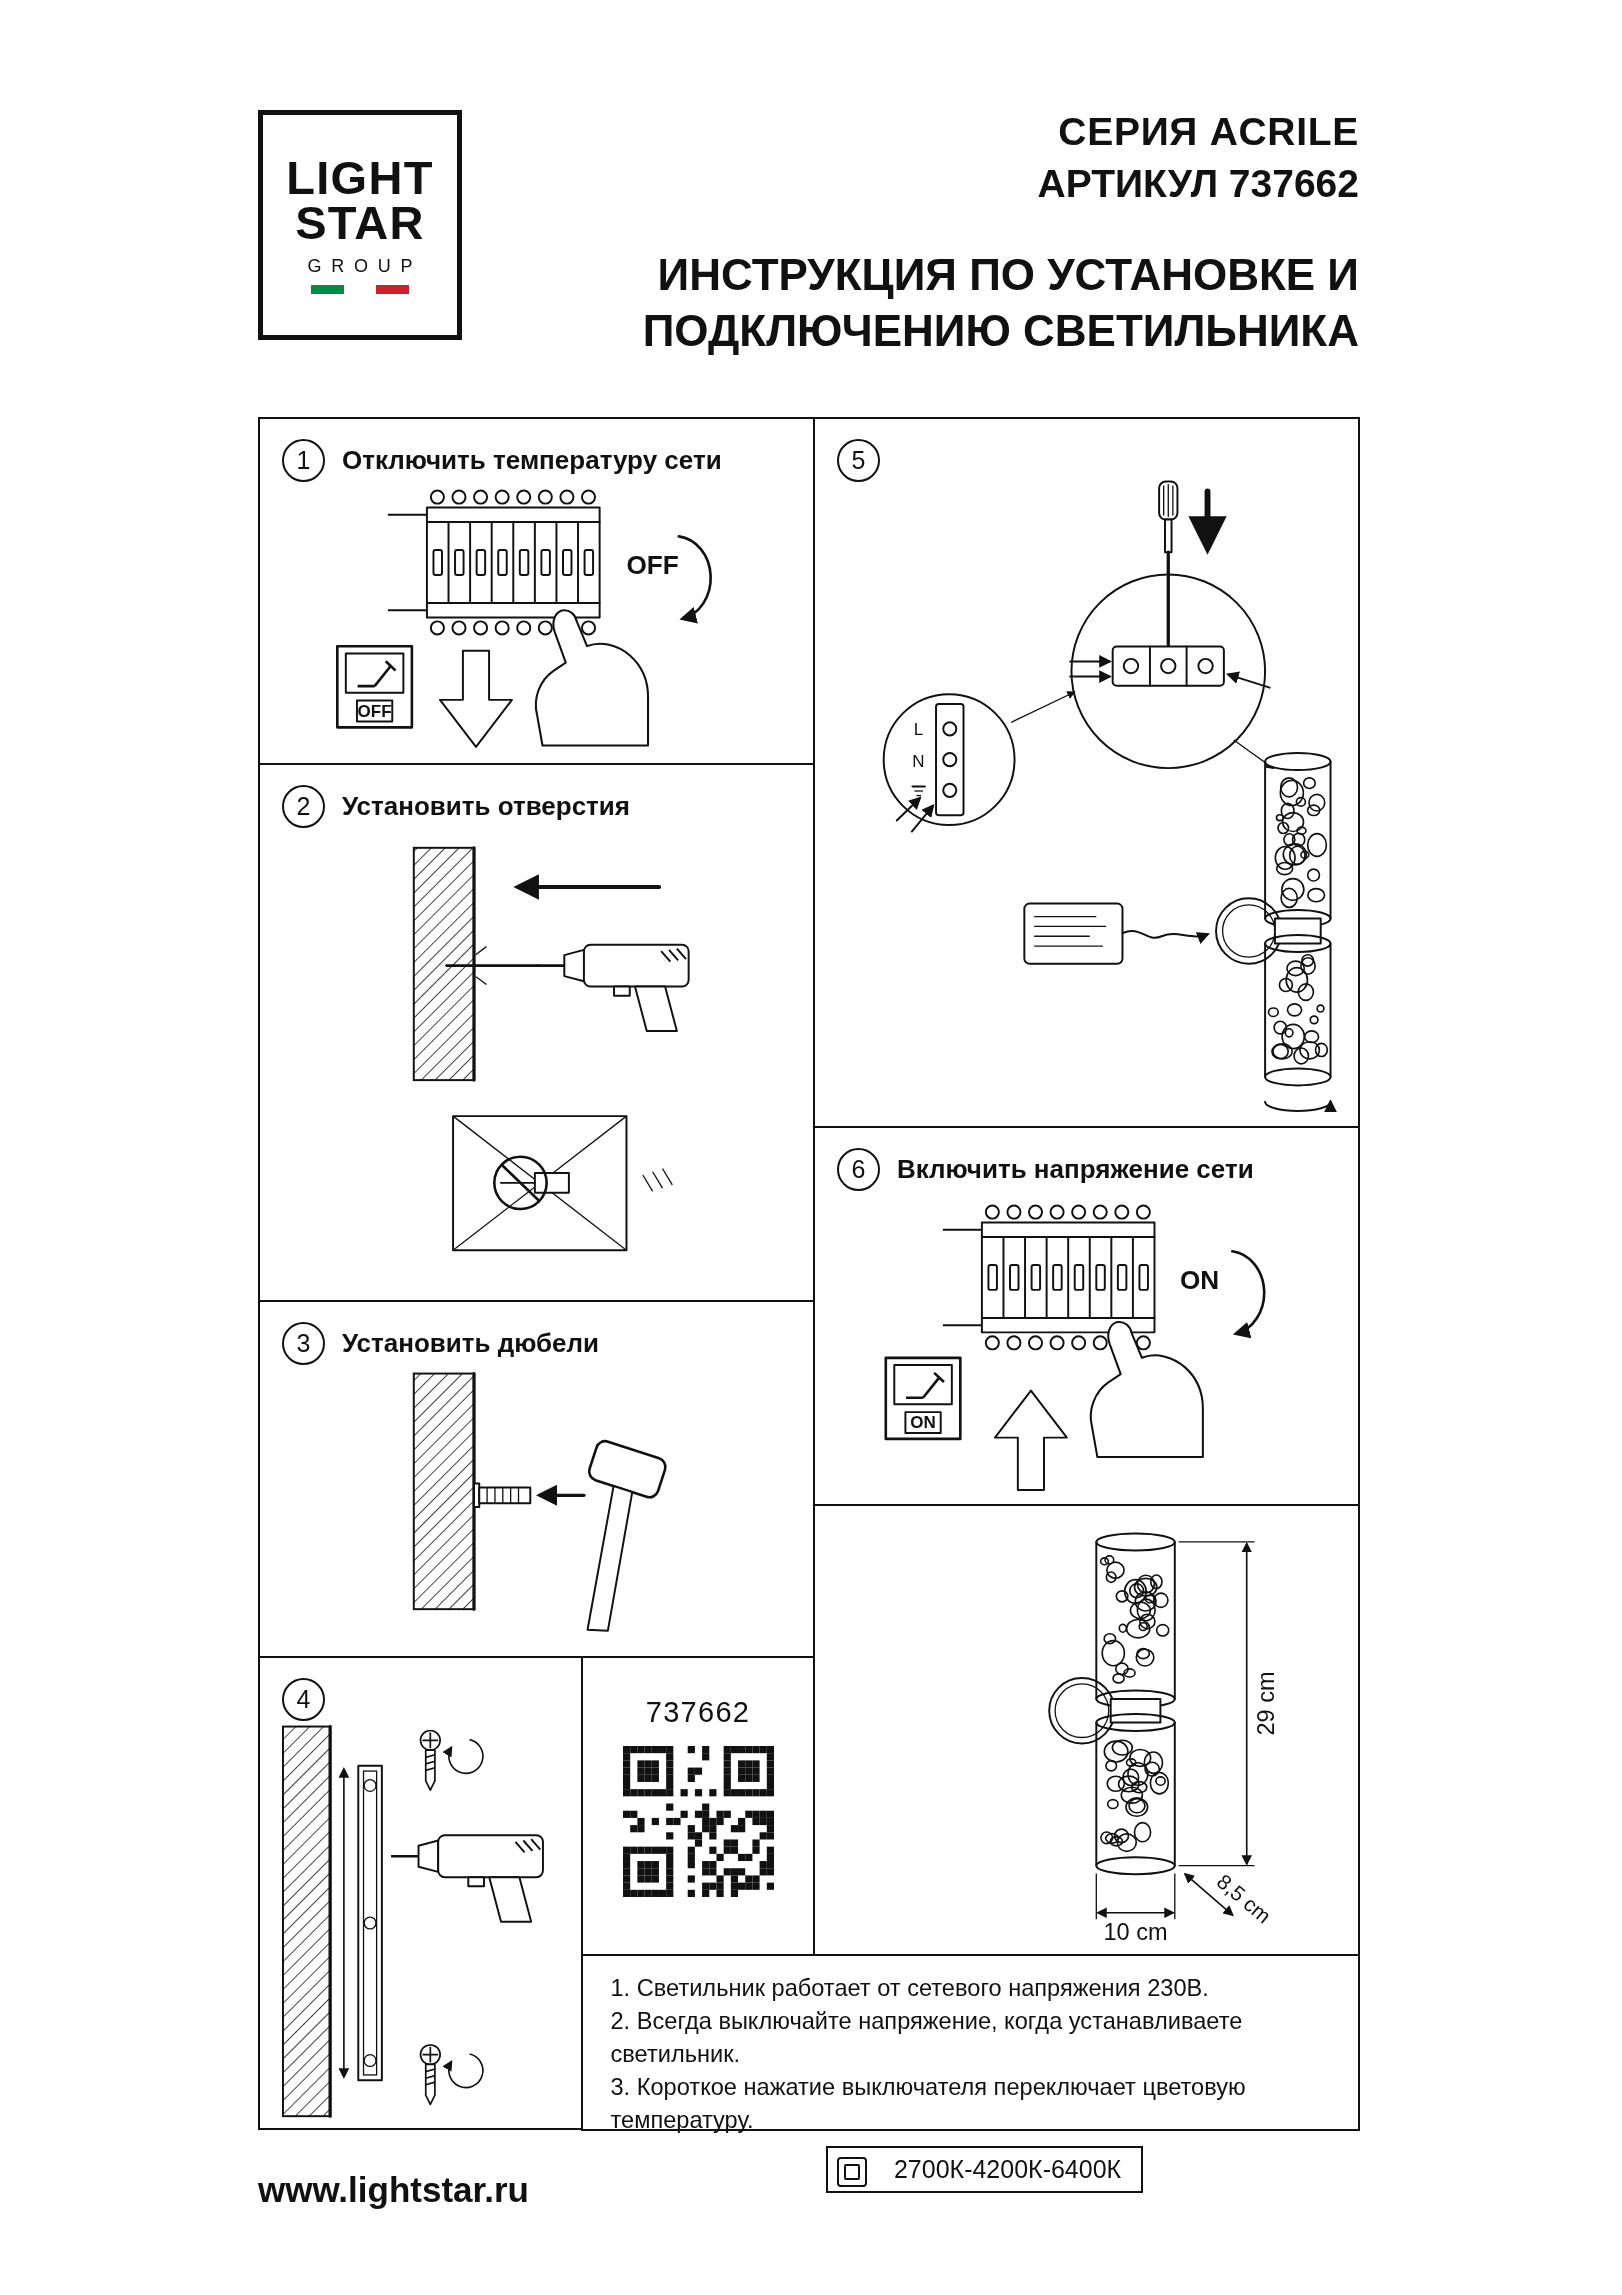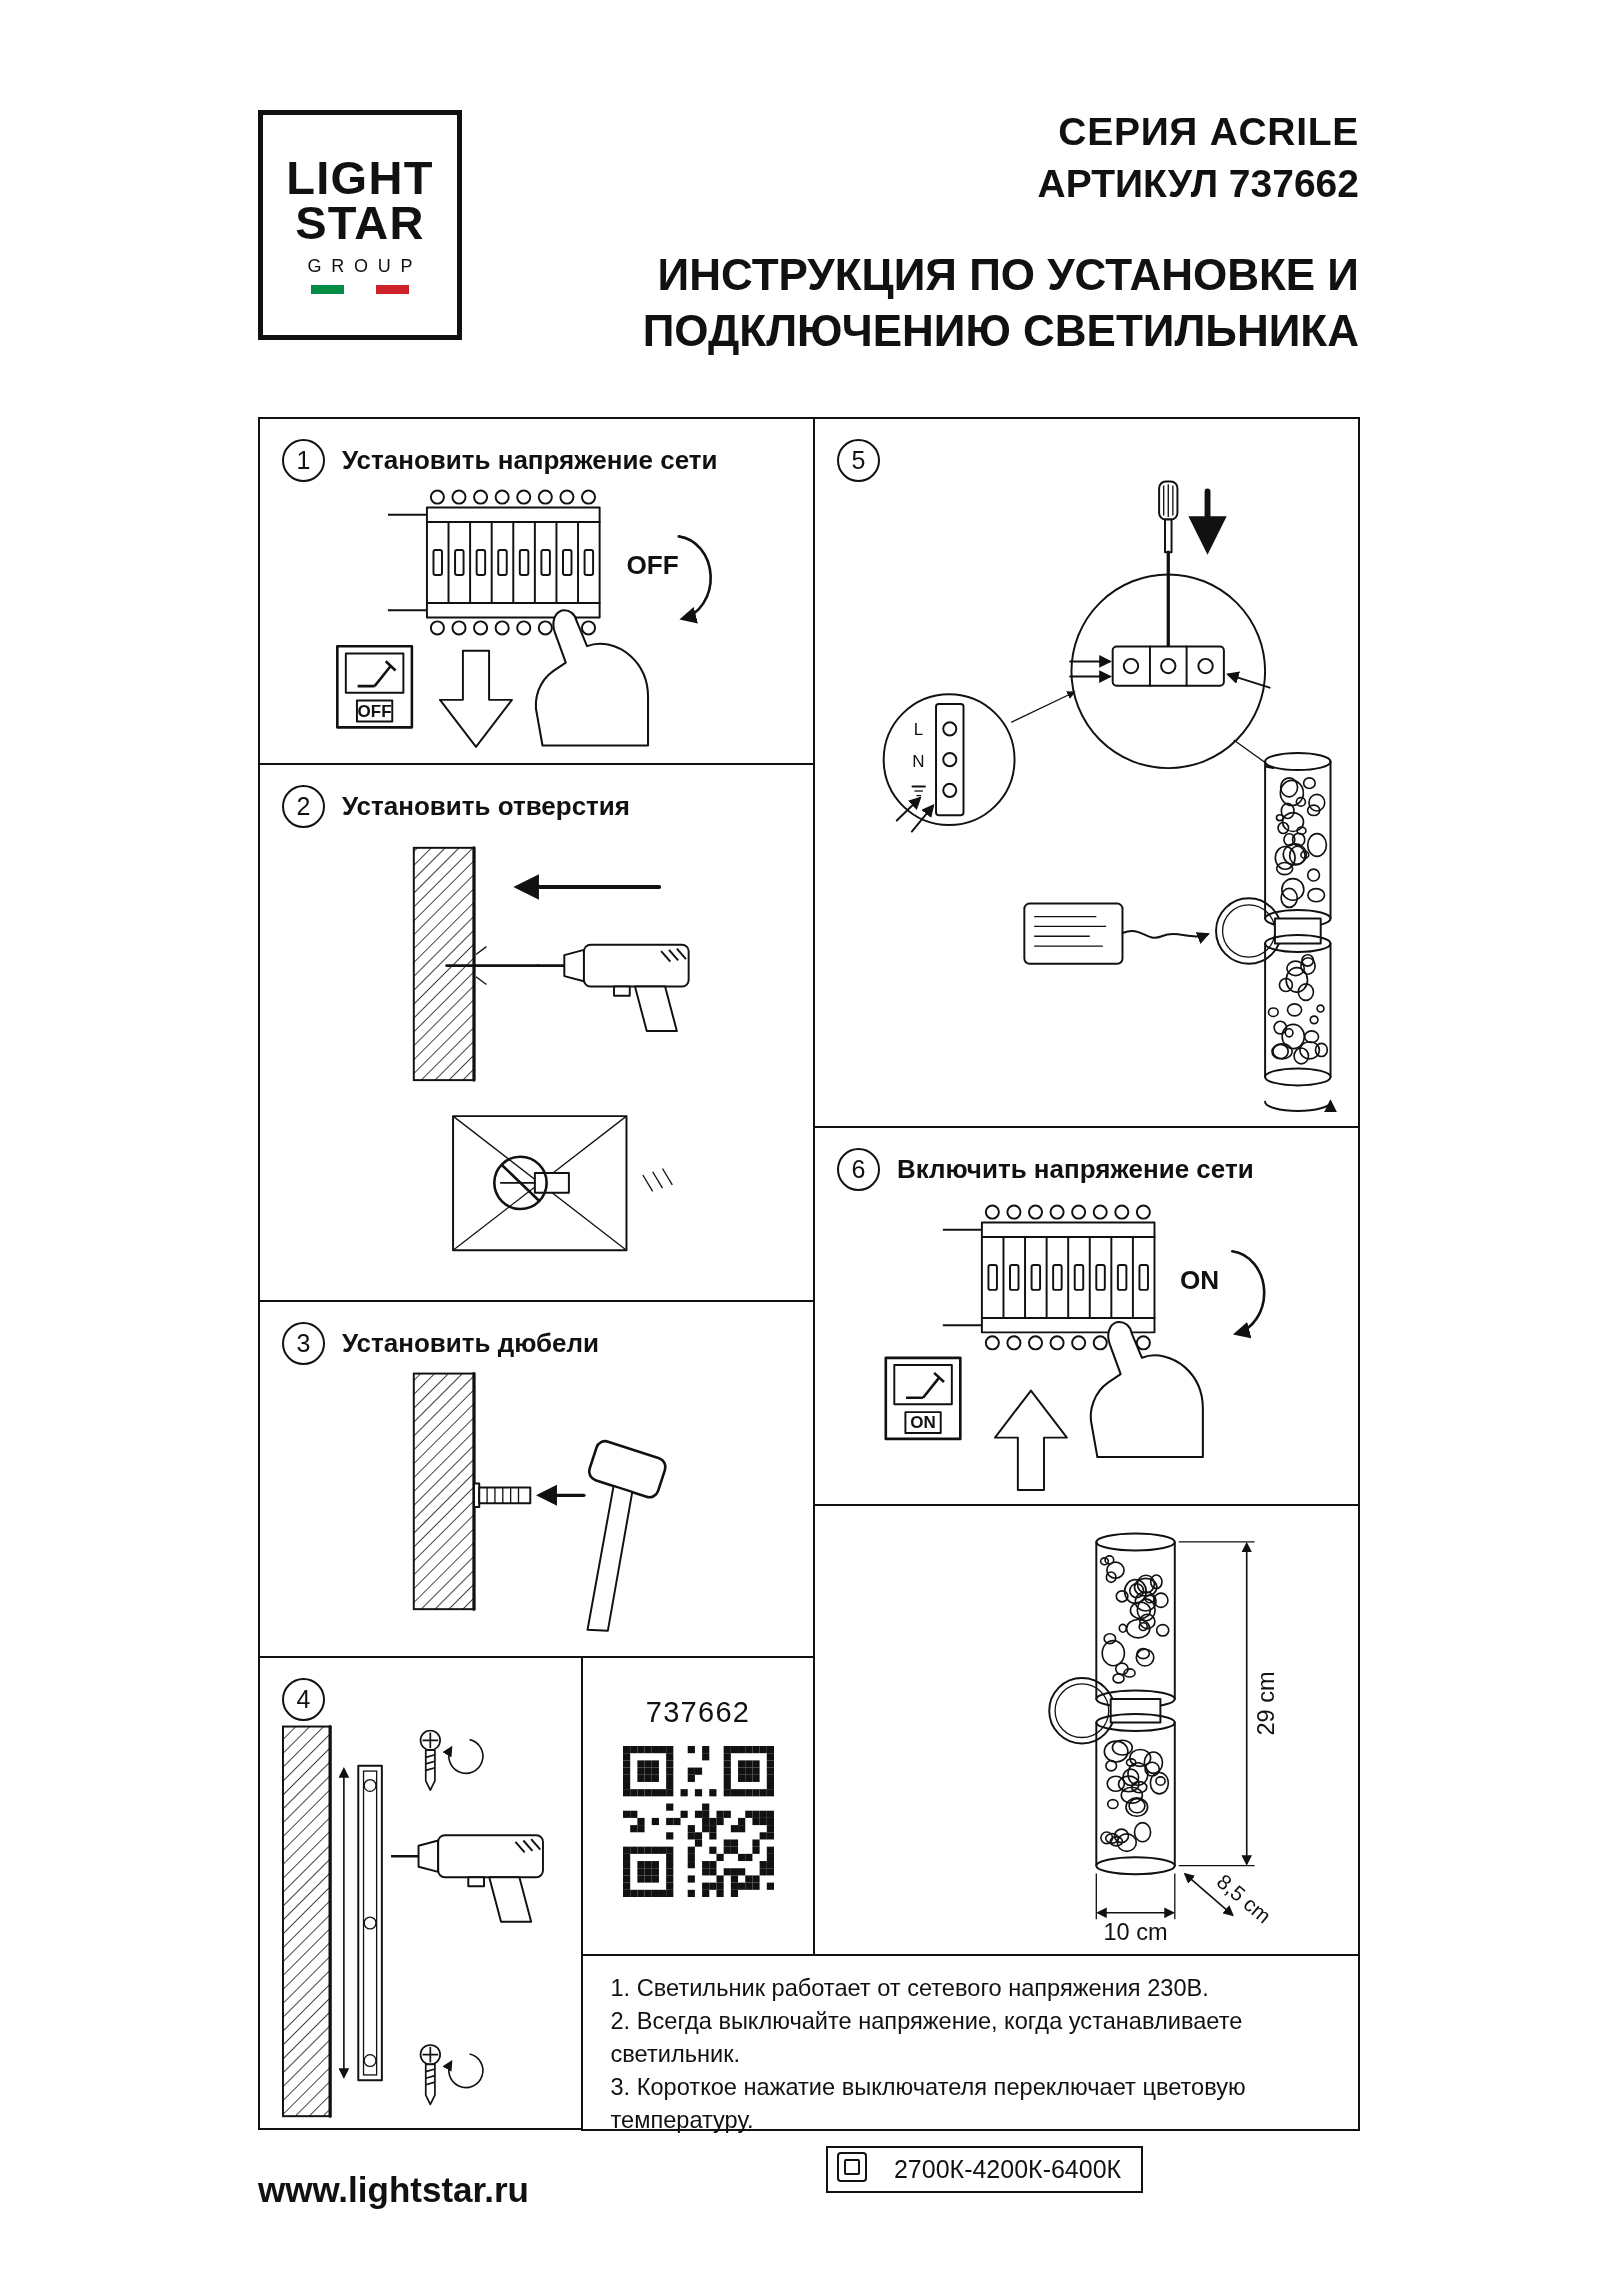--- a/index.html
+++ b/index.html
@@ -25,21 +25,21 @@
 .flag{display:flex;margin-top:7.9px;height:9.2px;width:98px}
 .flag span{flex:1}
 .fl-g{background:#008C45}.fl-w{background:#fff}.fl-r{background:#CD212A}
 .header-right{position:absolute;right:264px;top:110px;text-align:right}
 .hr-series{font-size:39px;font-weight:bold;letter-spacing:0.7px}
 .hr-article{font-size:39px;font-weight:bold;margin-top:7.9px}
 .hr-title{font-size:44px;font-weight:bold;line-height:1.28;margin-top:41px}
 .qr-label{margin-top:38px;text-align:center;font-size:29px;letter-spacing:1.3px}
 svg.qr{display:block;margin:17px auto 0;width:151px;height:151px;fill:#111}
 .notes{padding:15.7px 0 0 27.5px;font-size:23.6px;line-height:1.4}
-.ct-box{display:flex;align-items:flex-start;gap:27px;border:2px solid #111;width:fit-content;margin:9.2px auto 0;padding:3.9px 19.6px 3.9px 9.2px;font-size:25px}
+.ct-box{display:flex;align-items:flex-end;gap:27px;border:2px solid #111;width:fit-content;margin:9.2px auto 0;padding:3.9px 19.6px 3.9px 9.2px;font-size:25px}
 .ct-icon{width:30px;height:30px;border:2px solid #111;border-radius:3.9px;display:flex;align-items:center;justify-content:center;flex:0 0 auto}
 .ct-icon-in{width:15.7px;height:15.7px;border:2px solid #111;border-radius:2px}
 .footer{position:absolute;left:258px;width:1102px;top:2170px;font-size:35px;font-weight:bold}
 </style>
 </head>
 <body>
 
 <div class="page">
 
   <svg width="0" height="0" style="position:absolute" aria-hidden="true">
@@ -149,21 +149,21 @@
     <div class="hr-article">АРТИКУЛ 737662</div>
     <div class="hr-title">
       <div>ИНСТРУКЦИЯ ПО УСТАНОВКЕ И</div>
       <div>ПОДКЛЮЧЕНИЮ СВЕТИЛЬНИКА</div>
     </div>
   </div>
 
   <div class="cell" style="left:258px;top:417px;width:557px;height:348px">
     <div class="step-head">
       <div class="step-num">1</div>
-      <div class="step-label">Установить напряжение сети</div>
+      <div class="step-label">Отключить температуру сети</div>
     </div>
     <svg class="ill" style="top:65px" width="553" height="278" viewBox="0 0 845 425">
       <use href="#sym-breaker" x="195" y="0" width="340" height="240"></use>
       <text class="svgtxt" x="560" y="138" font-size="40" font-weight="bold">OFF</text>
       <path class="s" style="stroke-width:4" d="M640,80 a55,64 0 0 1 6,126" marker-end="url(#mA)"></path>
       <use href="#sym-hand" x="400" y="185" width="210" height="220"></use>
       <use href="#sym-switch" x="115" y="245" width="120" height="130"></use>
       <text class="svgtxt" x="175" y="356" font-size="26" font-weight="bold" text-anchor="middle">OFF</text>
       <polygon class="sf" points="310,255 350,255 350,330 385,330 330,402 275,330 310,330"></polygon>
     </svg>

